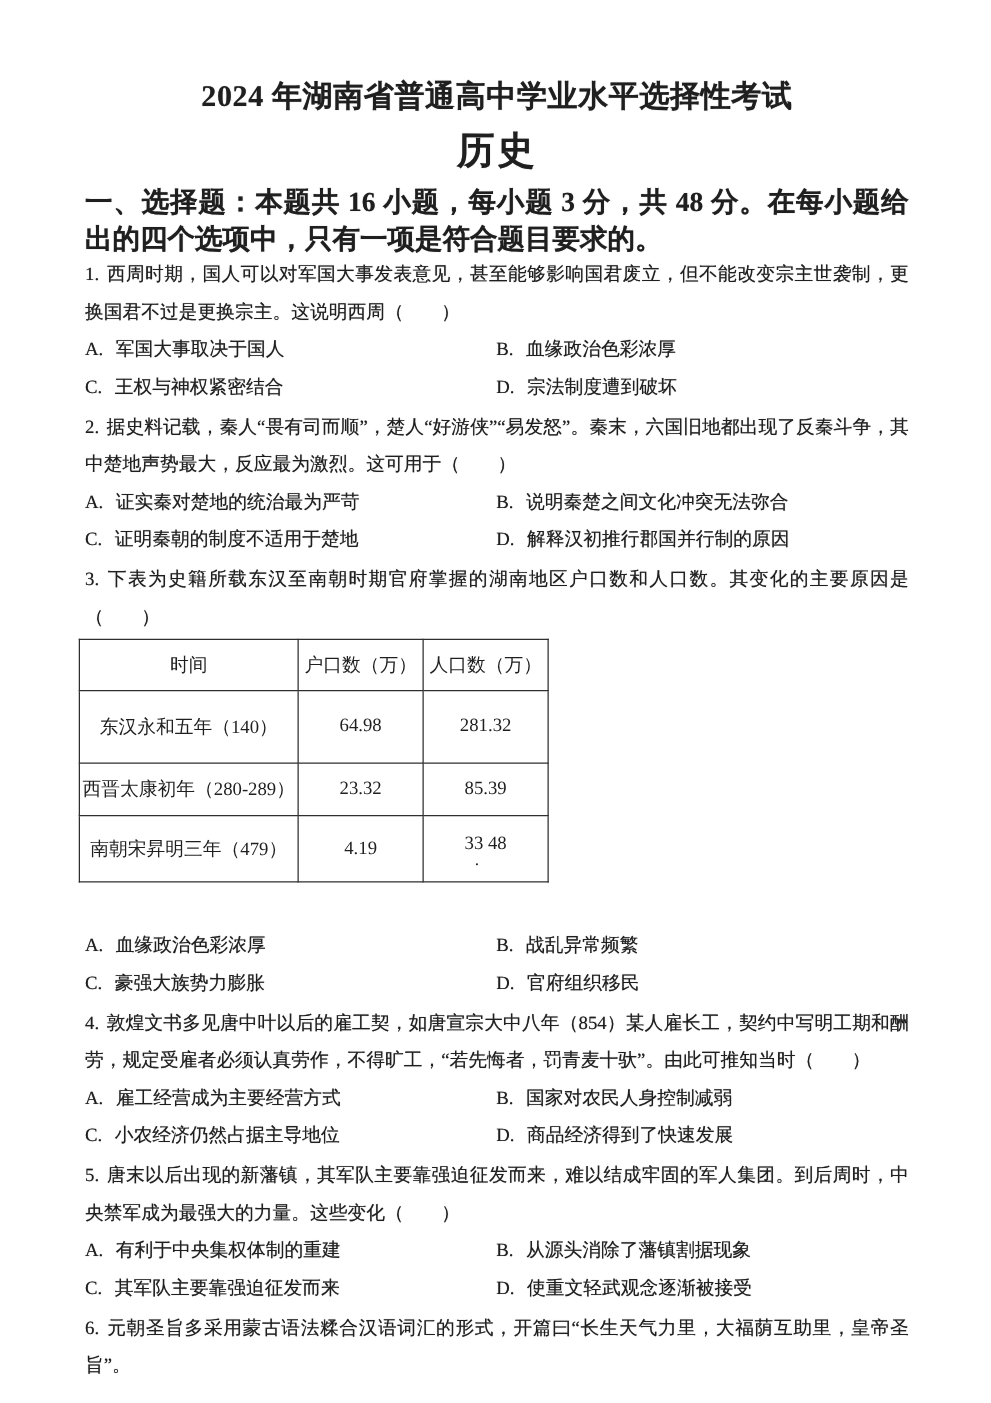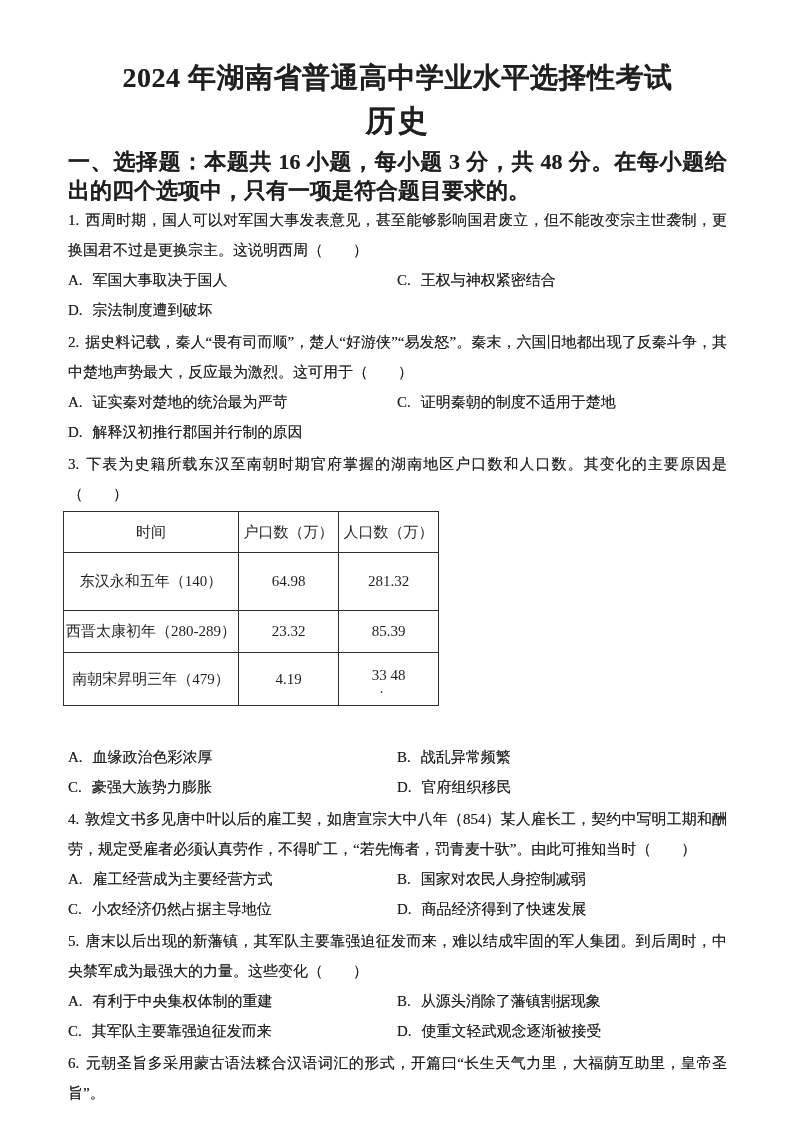--- a/index.html
+++ b/index.html
@@ -9,21 +9,21 @@
     color: #1f1f1f;
     font-family: "Liberation Serif", "DejaVu Serif", serif;
   }
   .page {
     width: 793px;
     height: 1122px;
     padding: 64px 66px 0 68px;
     text-shadow: 0 0 0.6px rgba(30,30,30,0.65);
   }
   .title {
-    font-size: 28px;
+    font-size: 24px;
     font-weight: bold;
     text-align: center;
     line-height: 28px;
     letter-spacing: 0.5px;
   }
   .subject {
     font-size: 30px;
     font-weight: bold;
     text-align: center;
     line-height: 30px;
@@ -75,29 +75,31 @@
 <div class="page">
 
   <h1 class="title">2024 年湖南省普通高中学业水平选择性考试</h1>
   <h2 class="subject">历史</h2>
   <p class="section-intro">一、选择题：本题共 16 小题，每小题 3 分，共 48 分。在每小题给出的四个选项中，只有一项是符合题目要求的。</p>
 
   <div class="question">
     <p class="stem"><span class="qnum">1.</span><span>西周时期，国人可以对军国大事发表意见，甚至能够影响国君废立，但不能改变宗主世袭制，更换国君不过是更换宗主。这说明西周（　　）</span></p>
     <div class="options">
       <div class="opt"><span class="olabel">A.</span><span>军国大事取决于国人</span></div>
+      <div class="opt"><span class="olabel">B.</span><span>血缘政治色彩浓厚</span></div>
       <div class="opt"><span class="olabel">C.</span><span>王权与神权紧密结合</span></div>
       <div class="opt"><span class="olabel">D.</span><span>宗法制度遭到破坏</span></div>
     </div>
   </div>
 
   <div class="question">
     <p class="stem"><span class="qnum">2.</span><span>据史料记载，秦人“畏有司而顺”，楚人“好游侠”“易发怒”。秦末，六国旧地都出现了反秦斗争，其中楚地声势最大，反应最为激烈。这可用于（　　）</span></p>
     <div class="options">
       <div class="opt"><span class="olabel">A.</span><span>证实秦对楚地的统治最为严苛</span></div>
+      <div class="opt"><span class="olabel">B.</span><span>说明秦楚之间文化冲突无法弥合</span></div>
       <div class="opt"><span class="olabel">C.</span><span>证明秦朝的制度不适用于楚地</span></div>
       <div class="opt"><span class="olabel">D.</span><span>解释汉初推行郡国并行制的原因</span></div>
     </div>
   </div>
 
   <div class="question">
     <p class="stem"><span class="qnum">3.</span><span>下表为史籍所载东汉至南朝时期官府掌握的湖南地区户口数和人口数。其变化的主要原因是（　　）</span></p>
 
     <table class="q-table">
       <colgroup>

